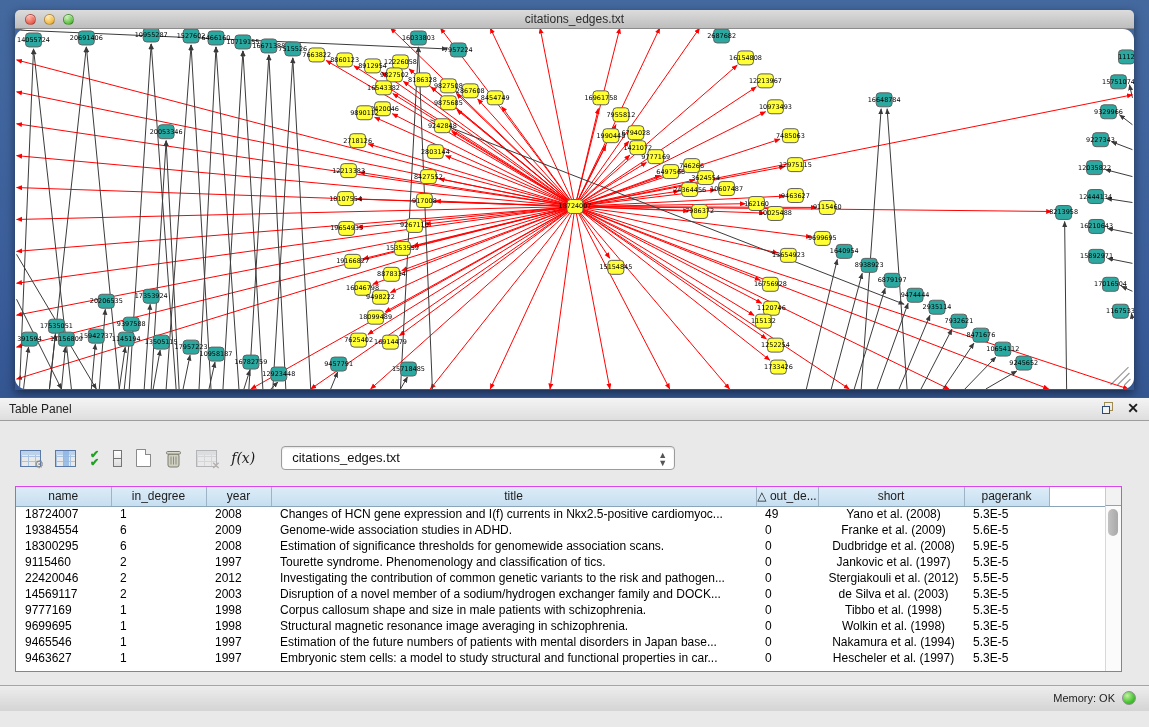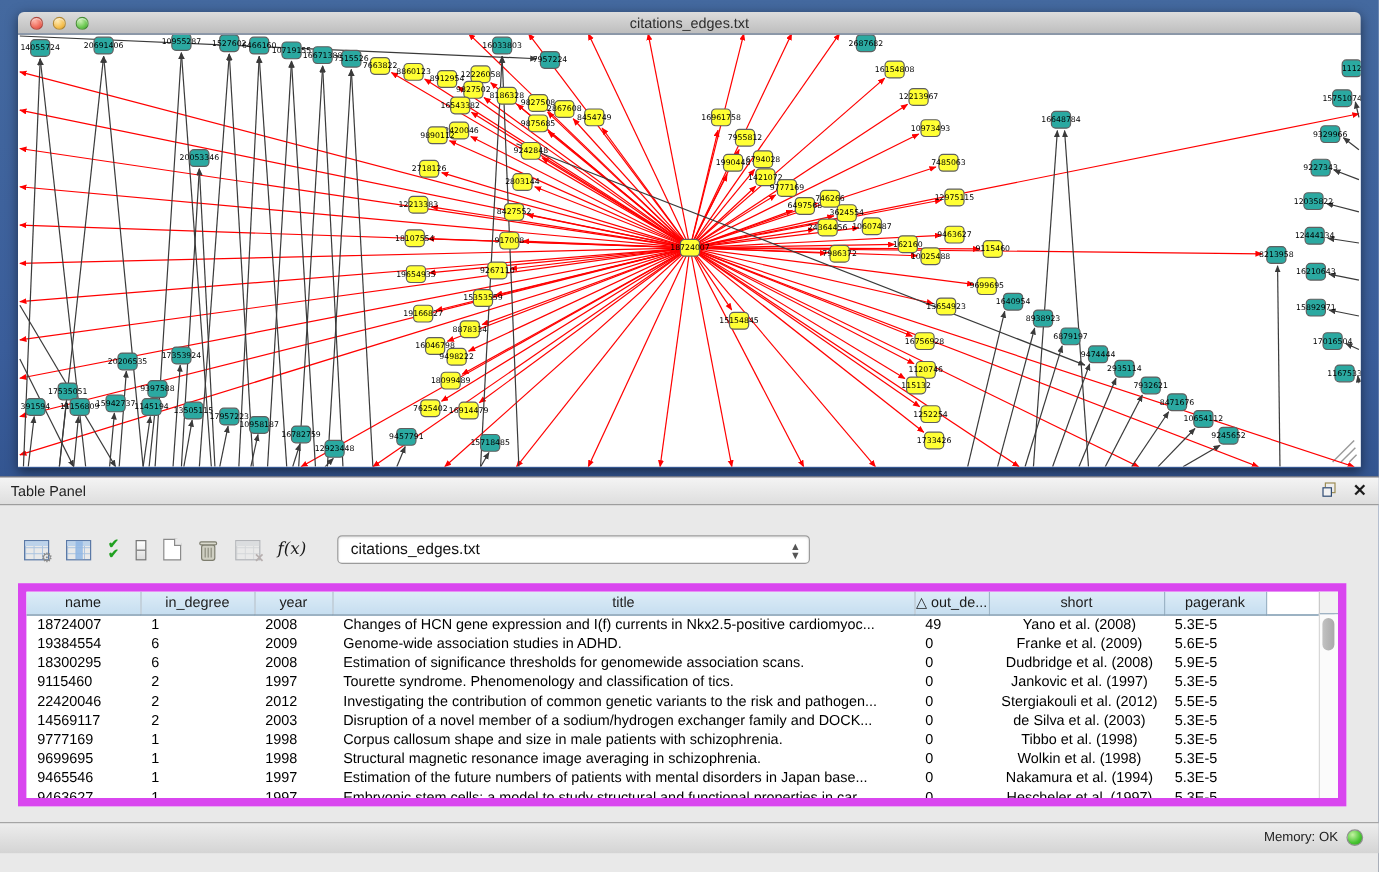--- a/index.html
+++ b/index.html
@@ -12,21 +12,21 @@
     border-radius:5px 5px 0 0; box-shadow:0 3px 10px rgba(0,0,0,.5); }
   .titlebar { height:19px; background:linear-gradient(#dcdcdc,#bdbdbd);
     border-bottom:1px solid #8c8c8c; border-radius:5px 5px 0 0; position:relative; }
   .lights { position:absolute; left:10px; top:4px; display:flex; gap:8px; }
   .light { width:11px; height:11px; border-radius:50%; border:1px solid rgba(0,0,0,.25);
     box-shadow:inset 0 1px 1px rgba(255,255,255,.6); }
   .light.red { background:radial-gradient(circle at 35% 30%, #ffb3a6, #ee6a5a 60%, #d44); }
   .light.yellow { background:radial-gradient(circle at 35% 30%, #ffe9b0, #f5bf4f 60%, #d99b20); }
   .light.green { background:radial-gradient(circle at 35% 30%, #c9f0b2, #69c74f 60%, #3f9e2d); }
   .win-title { text-align:center; font-size:12px; line-height:19px; color:#2d2d2d; }
-  .net-canvas { position:relative; width:100%; height:360px; background:#ffffff; overflow:hidden; }
+  .net-canvas { position:relative; width:100%; height:360px; background:#ffffff; overflow:hidden;border-radius:11px; }
   .net-canvas svg { display:block; }
 
   
   .table-panel { position:absolute; left:0; top:397px; width:1149px; height:330px;
     background:#e9e9e9; border-top:1px solid #55555f; }
   .tp-header { height:23px; background:linear-gradient(#f4f4f4,#dedede);
     border-bottom:1px solid #9d9d9d; position:relative; }
   .tp-title { font-size:12px; line-height:23px; padding-left:9px; color:#222; }
   .tp-icons { position:absolute; right:10px; top:3px; display:flex; gap:12px; align-items:center; }
   .float-icon { position:relative; width:13px; height:13px; }
@@ -51,21 +51,21 @@
   .icon-page { width:15px; height:18px; border:1px solid #8a8a8a; background:#fff; position:relative; border-radius:0 4px 0 0; }
   .icon-page::after { content:""; position:absolute; right:-1px; top:-1px; width:5px; height:5px;
     background:#e9e9e9; border-left:1px solid #8a8a8a; border-bottom:1px solid #8a8a8a; }
   .icon-fx { font-family:"DejaVu Serif", serif; font-style:italic; font-size:14px; color:#1a1a1a; }
   .combo { position:relative; margin-left:12px; width:394px; height:24px; background:#fff;
     border:1px solid #9b9b9b; border-radius:4px; box-shadow:inset 0 1px 2px rgba(0,0,0,.12);
     font-size:13px; line-height:22px; padding-left:10px; color:#111; }
   .combo .arrows { position:absolute; right:7px; top:4px; font-size:9px; color:#555; line-height:8px; text-align:center; }
 
   .data-table { position:absolute; left:15px; top:88px; width:1107px; height:186px;
-    border:7px solid #d946ef; background:#fff; overflow:hidden; }
+    border:1px solid #d946ef; background:#fff; overflow:hidden; }
   table.grid { border-collapse:collapse; table-layout:fixed; width:1090px; }
   table.grid th { height:19px; font-size:12px; font-weight:normal; color:#1c1c1c; text-align:center;
     background:linear-gradient(#ddecf7,#c6def0); border-right:1px solid #9cb4c6; border-bottom:1px solid #8aa4b8; overflow:hidden; white-space:nowrap; }
   table.grid th.filler { background:#fff; border-right:none; }
   table.grid td { height:16px; font-size:12px; color:#000; padding:0 4px 0 9px;
     white-space:nowrap; overflow:hidden; }
   .c0{width:95px;} .c1{width:95px;} .c2{width:65px;} .c3{width:485px;} .c4{width:62px;}
   .c5{width:146px; } .c6{width:85px;} .c7{width:57px;}
   td.center { text-align:center; padding:0; }
   .vscroll { position:absolute; right:0; top:19px; bottom:0; width:16px; background:#fbfbfb; border-left:1px solid #d8d8d8; }

